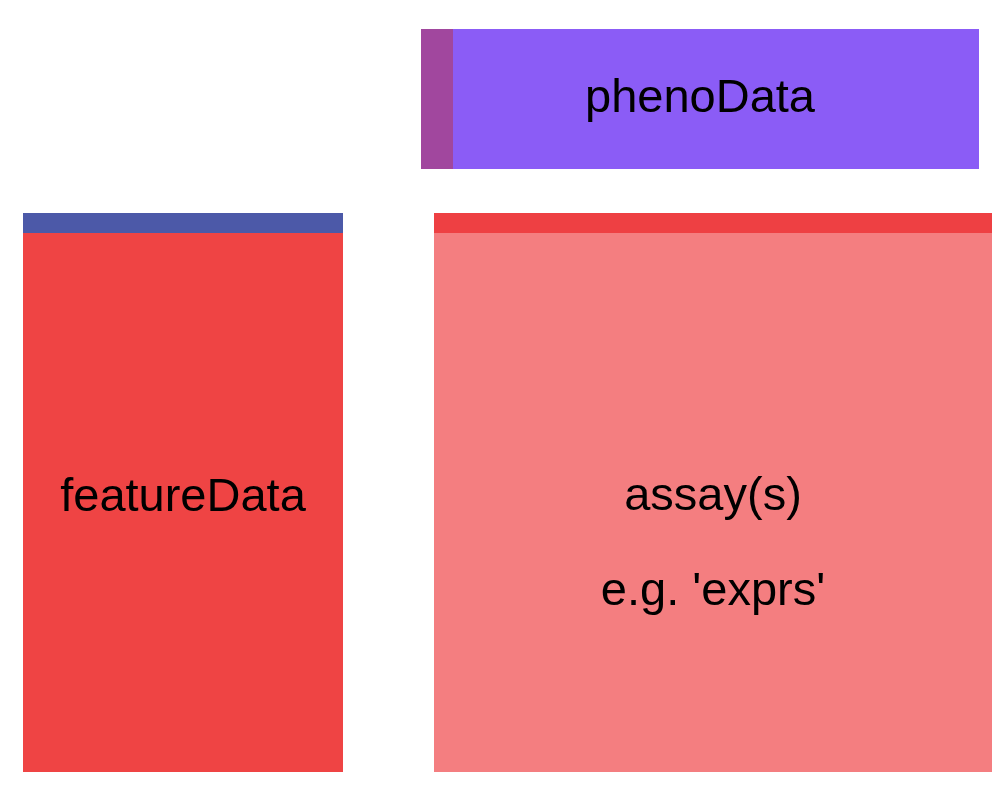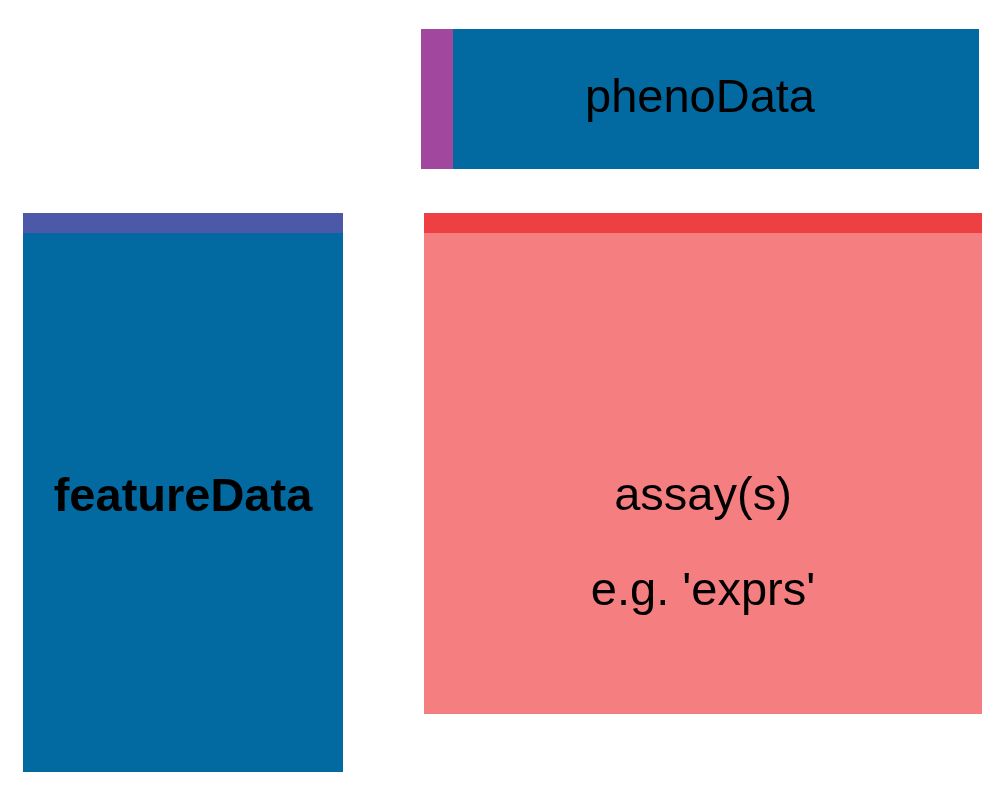--- a/index.html
+++ b/index.html
@@ -19,45 +19,44 @@
   .block {
     position: absolute;
     box-sizing: border-box;
   }
   
   .block-pheno {
     left: 421px;
     top: 29px;
     width: 558px;
     height: 140px;
-    background: #0369a1;
+    background: #8b5cf6;
   }
   .block-pheno .accent-left {
     position: absolute;
     left: 0;
     top: 0;
     bottom: 0;
     width: 32px;
     background: #a1479e;
   }
   
   .block-feature {
     left: 23px;
     top: 213px;
     width: 320px;
     height: 559px;
-    background: #0369a1;
-    font-weight: bold;
+    background: #ef4444;
   }
   
   .block-assay {
-    left: 424px;
+    left: 434px;
     top: 213px;
     width: 558px;
-    height: 501px;
+    height: 559px;
     background: #f47e80;
   }
   .accent-top {
     position: absolute;
     left: 0;
     top: 0;
     right: 0;
     height: 20px;
   }
   .block-feature .accent-top { background: #4c59a8; }

